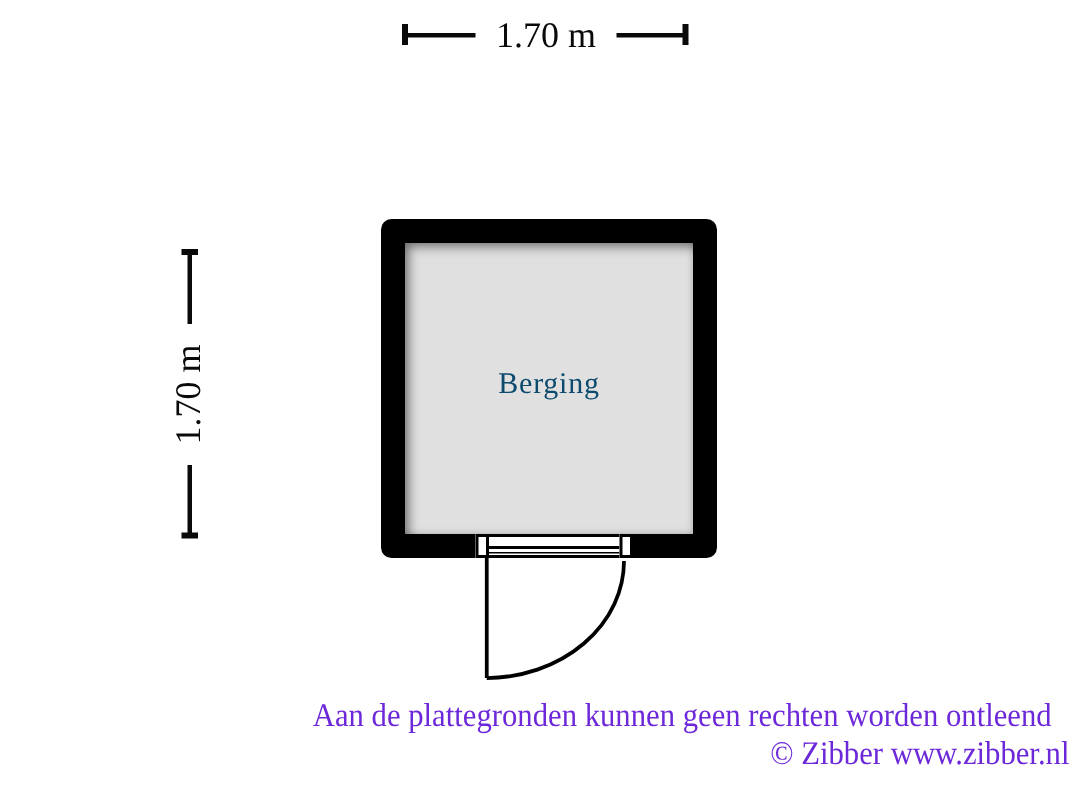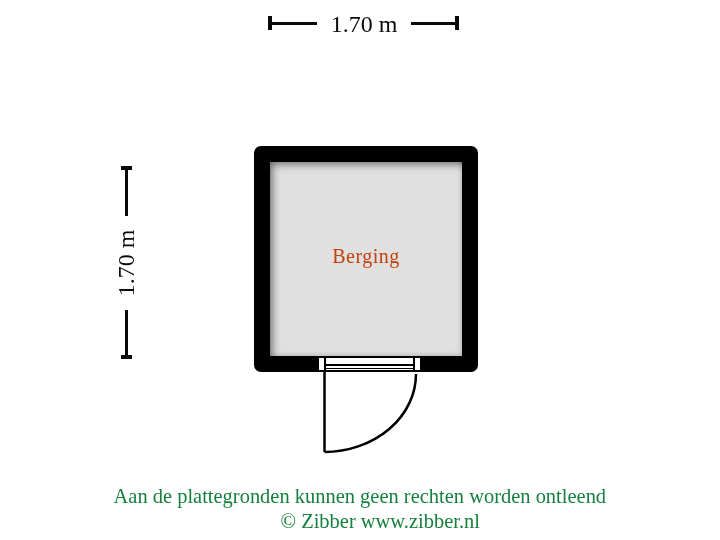--- a/index.html
+++ b/index.html
@@ -43,21 +43,21 @@
     position:absolute;left:254px;top:146px;width:224px;height:226px;
     background:#000000;border-radius:7px;
   }
   .room-floor{
     position:absolute;left:16px;top:16px;right:16px;bottom:16px;
     background:#e0e0e0;
     box-shadow:inset 7px 7px 8px -5px rgba(0,0,0,0.55), inset -3px -3px 6px -4px rgba(0,0,0,0.35);
     display:flex;align-items:center;justify-content:center;
   }
   .room-label{
-    font-size:20px;color:#c2410c;letter-spacing:0.5px;
+    font-size:20px;color:#0c4a6e;letter-spacing:0.5px;
     transform:translateY(-3px);
   }
 
   
   .door-threshold{
     position:absolute;left:317px;top:356px;width:105px;height:16px;
     background:#ffffff;
   }
   .door-jamb{
     position:absolute;top:0;width:9px;height:16px;background:#ffffff;
@@ -71,22 +71,22 @@
     border-top:2.5px solid #000;border-bottom:2.5px solid #000;
   }
   .sill-line{position:absolute;left:0;right:0;height:1.5px;background:#000;}
   .sill-line.a{top:6px;}
   .sill-line.b{top:9.5px;}
 
   .door-svg{position:absolute;left:0;top:0;pointer-events:none;}
 
   
   .footer{
-    position:absolute;left:0;right:0;top:483px;
-    text-align:center;color:#15803d;
+    position:absolute;left:0;right:0;top:464px;
+    text-align:right;color:#6d28d9;
   }
   .footer .line1{font-size:22px;line-height:25px;display:inline-block;transform:scaleX(0.93);transform-origin:center;}
   .footer .line2{font-size:22px;line-height:25px;display:block;margin-top:0;padding-left:41px;}
   .footer .line2 span{display:inline-block;transform:scaleX(0.93);transform-origin:center;}
 </style>
 </head>
 <body>
 
 <div class="page">
 

